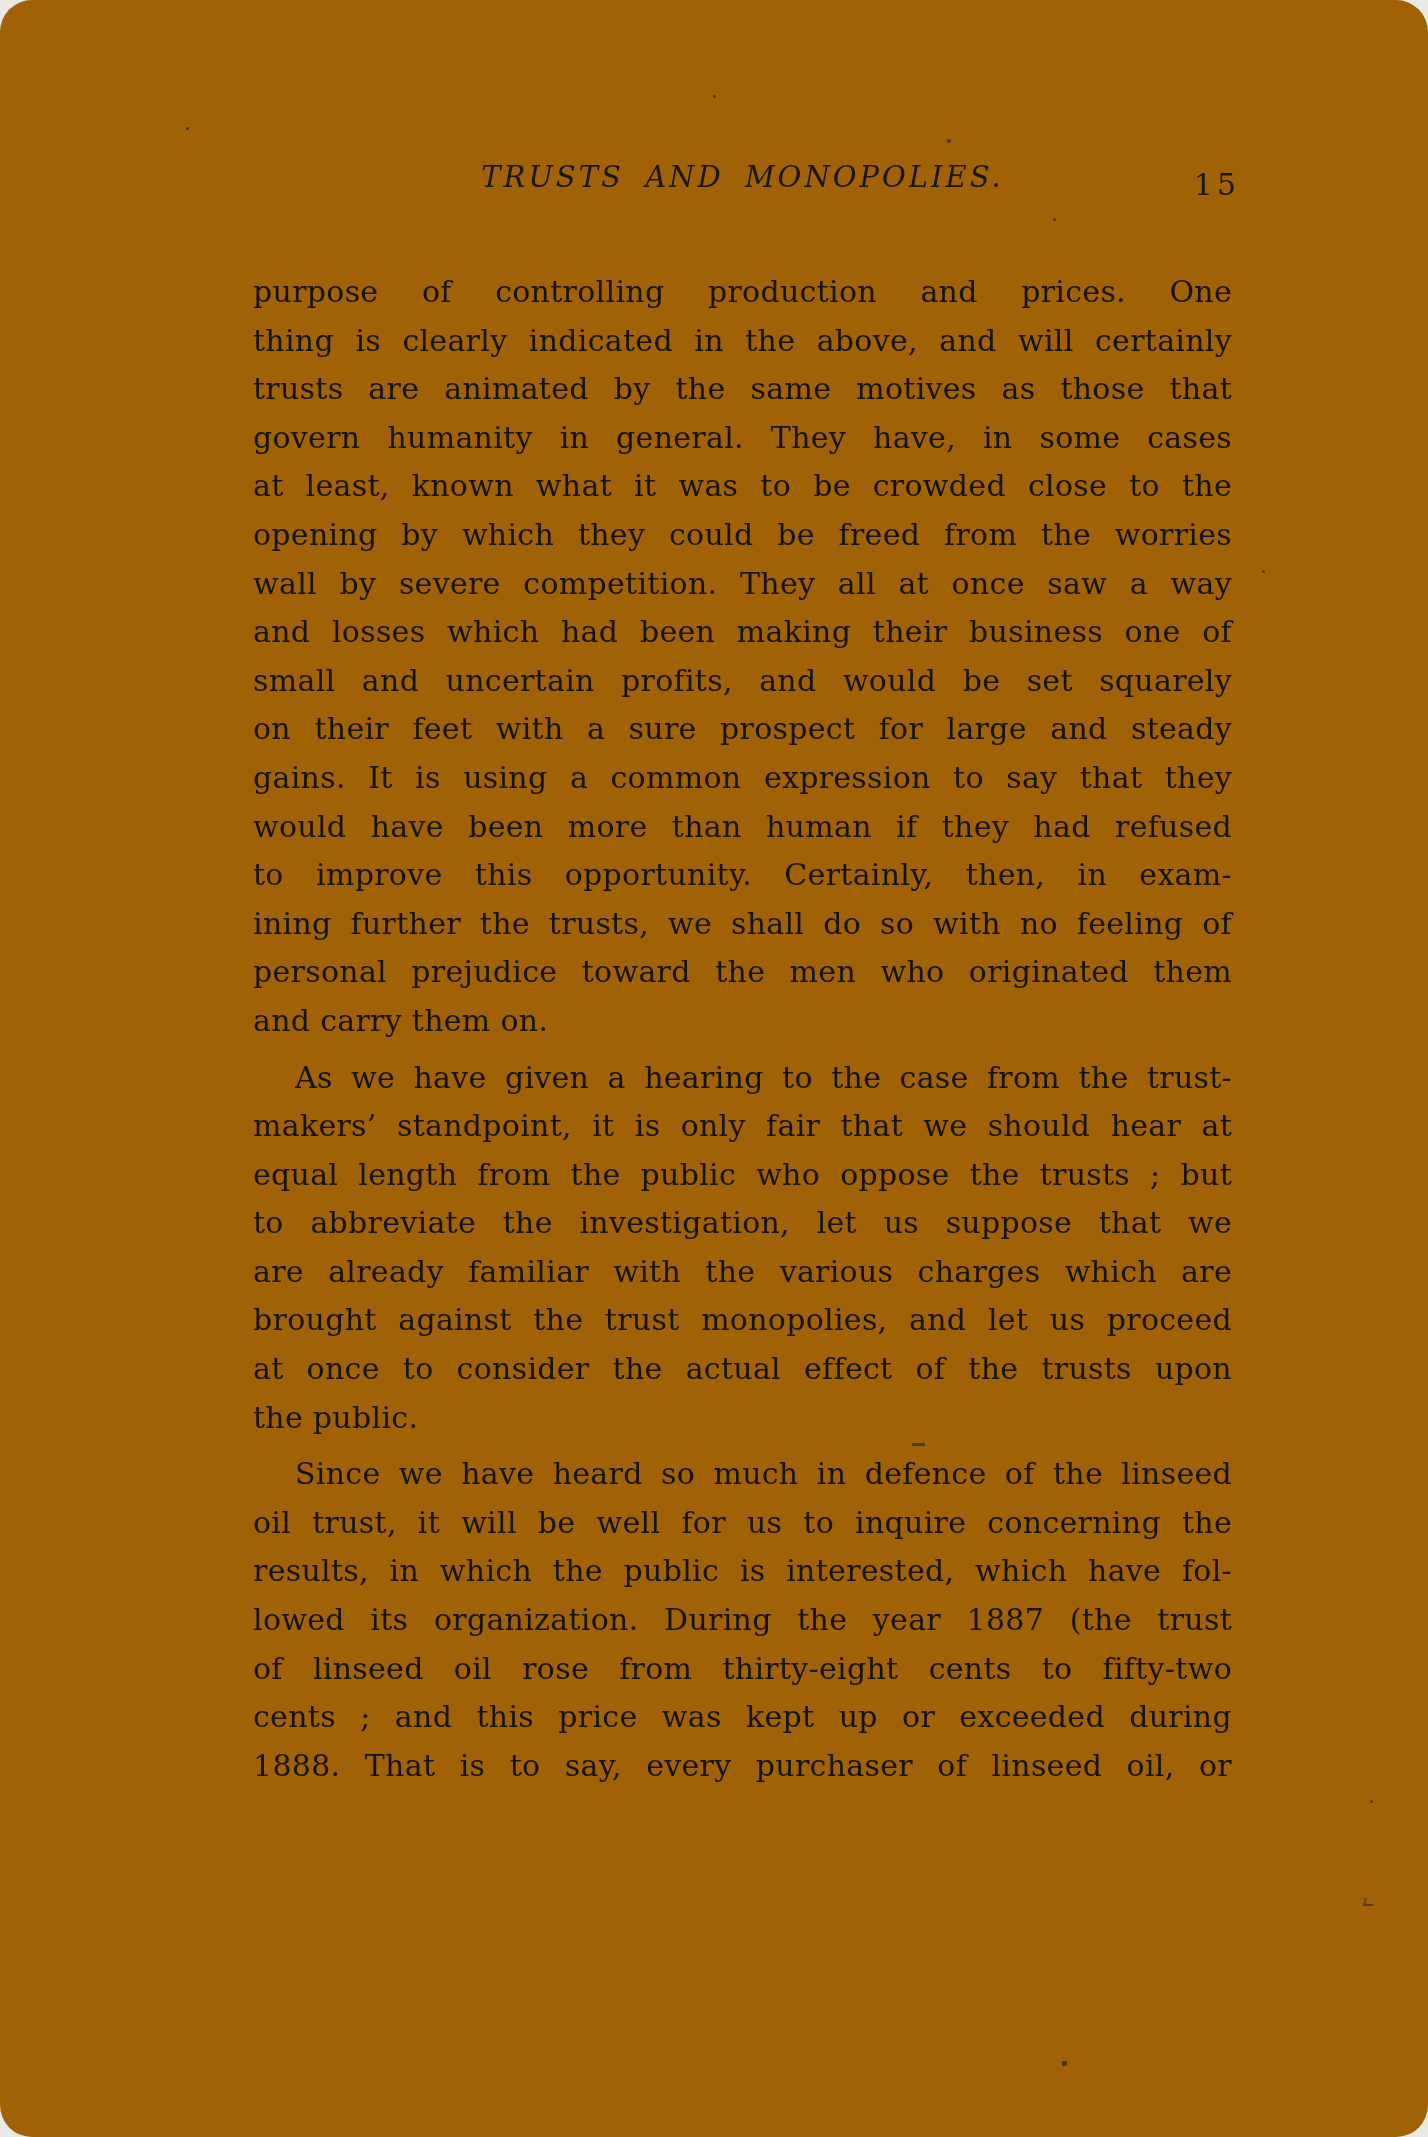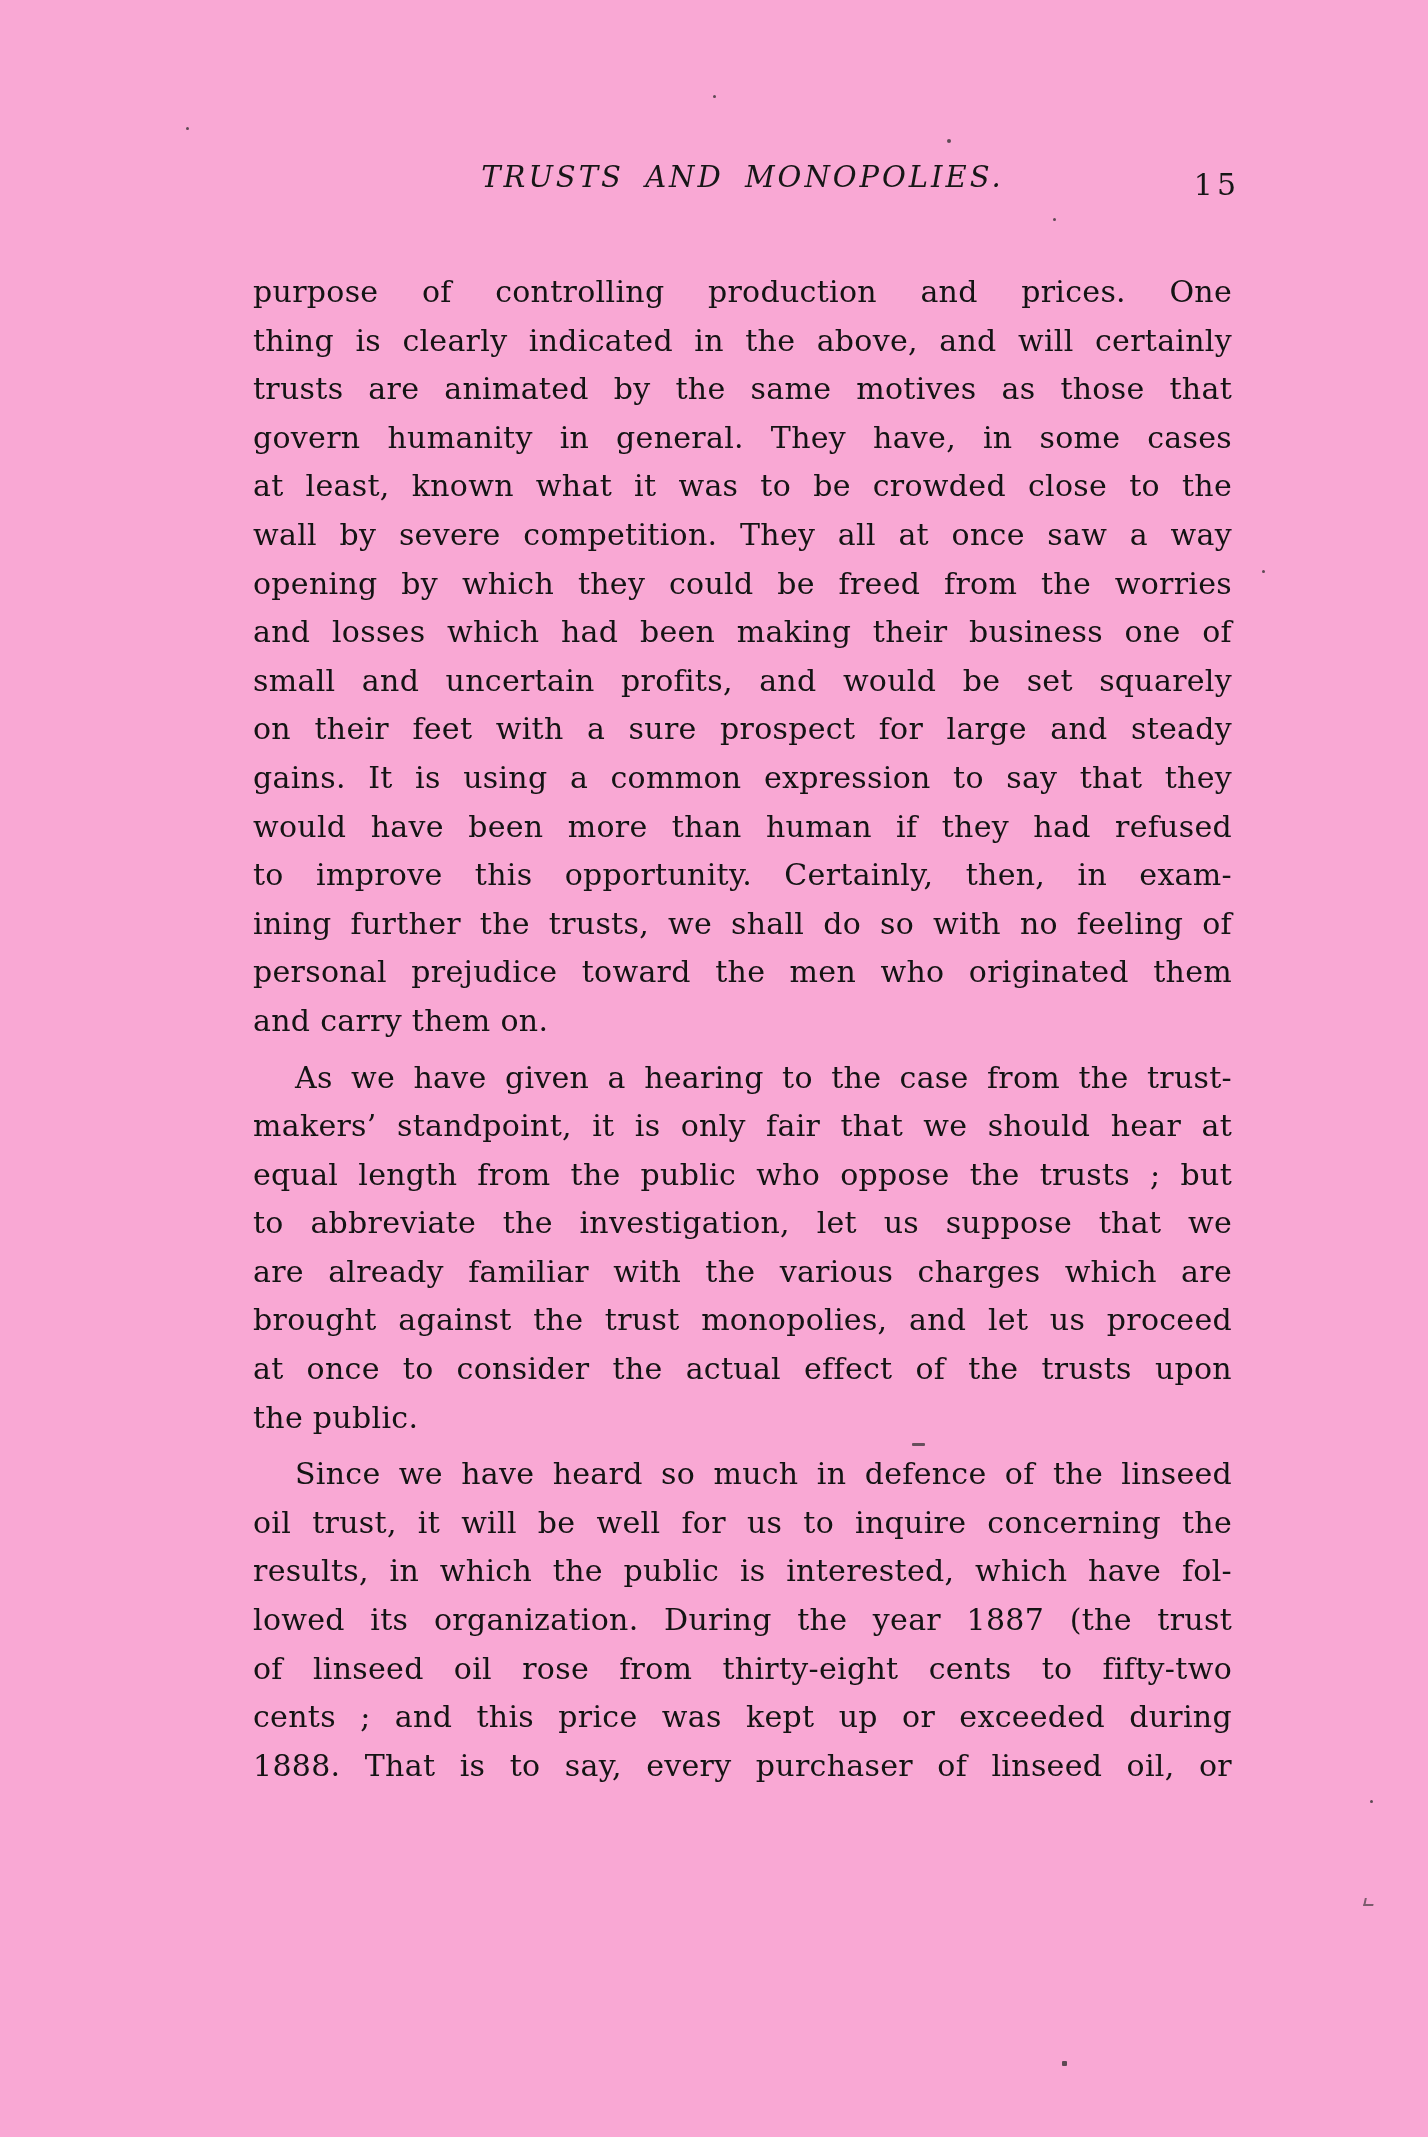--- a/index.html
+++ b/index.html
@@ -4,24 +4,25 @@
 <style>
   html, body {
     margin: 0;
     padding: 0;
     background: #e8e8e4;
   }
   .page {
     position: relative;
     width: 1428px;
     height: 2137px;
-    background: #f9a8d4;
+    background: #a16207;
     overflow: hidden;
     font-family: "DejaVu Serif", "Liberation Serif", serif;
     color: #141414;
+    border-radius: 32px;
   }
   
   .running-header {
     position: absolute;
     left: 245px;
     width: 995px;
     top: 160px;
     height: 52px;
   }
   .header-title {
@@ -81,22 +82,22 @@
     <span class="page-number">15</span>
   </header>
 
   <main class="body-text">
       <div class="paragraph">
         <div class="line">purpose of controlling production and prices. One</div>
         <div class="line">thing is clearly indicated in the above, and will certainly</div>
         <div class="line">trusts are animated by the same motives as those that</div>
         <div class="line">govern humanity in general. They have, in some cases</div>
         <div class="line">at least, known what it was to be crowded close to the</div>
+        <div class="line">opening by which they could be freed from the worries</div>
         <div class="line">wall by severe competition. They all at once saw a way</div>
-        <div class="line">opening by which they could be freed from the worries</div>
         <div class="line">and losses which had been making their business one of</div>
         <div class="line">small and uncertain profits, and would be set squarely</div>
         <div class="line">on their feet with a sure prospect for large and steady</div>
         <div class="line">gains. It is using a common expression to say that they</div>
         <div class="line">would have been more than human if they had refused</div>
         <div class="line">to improve this opportunity. Certainly, then, in exam-</div>
         <div class="line">ining further the trusts, we shall do so with no feeling of</div>
         <div class="line">personal prejudice toward the men who originated them</div>
         <div class="line last-left">and carry them on.</div>
       </div>

